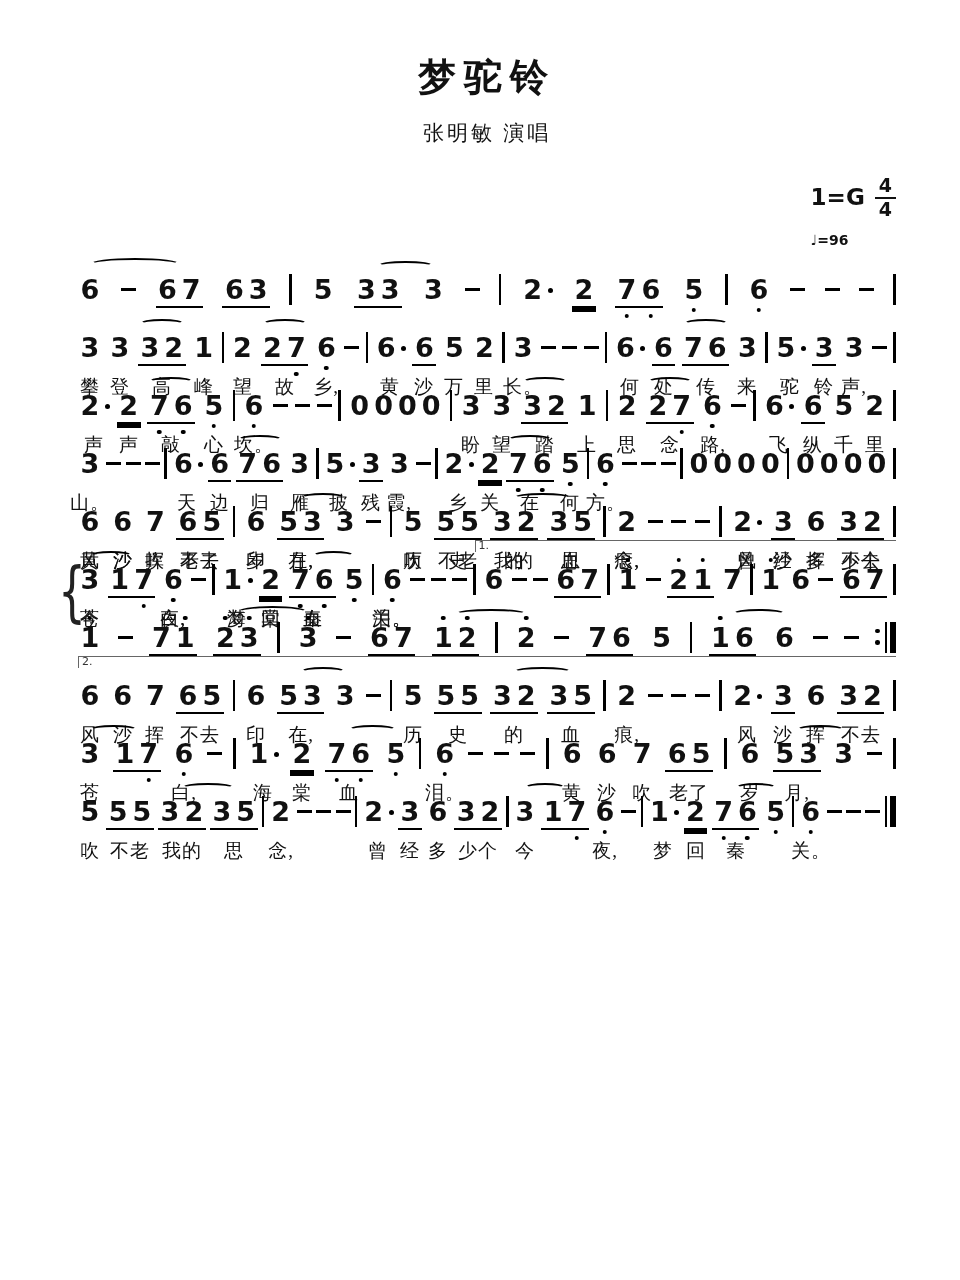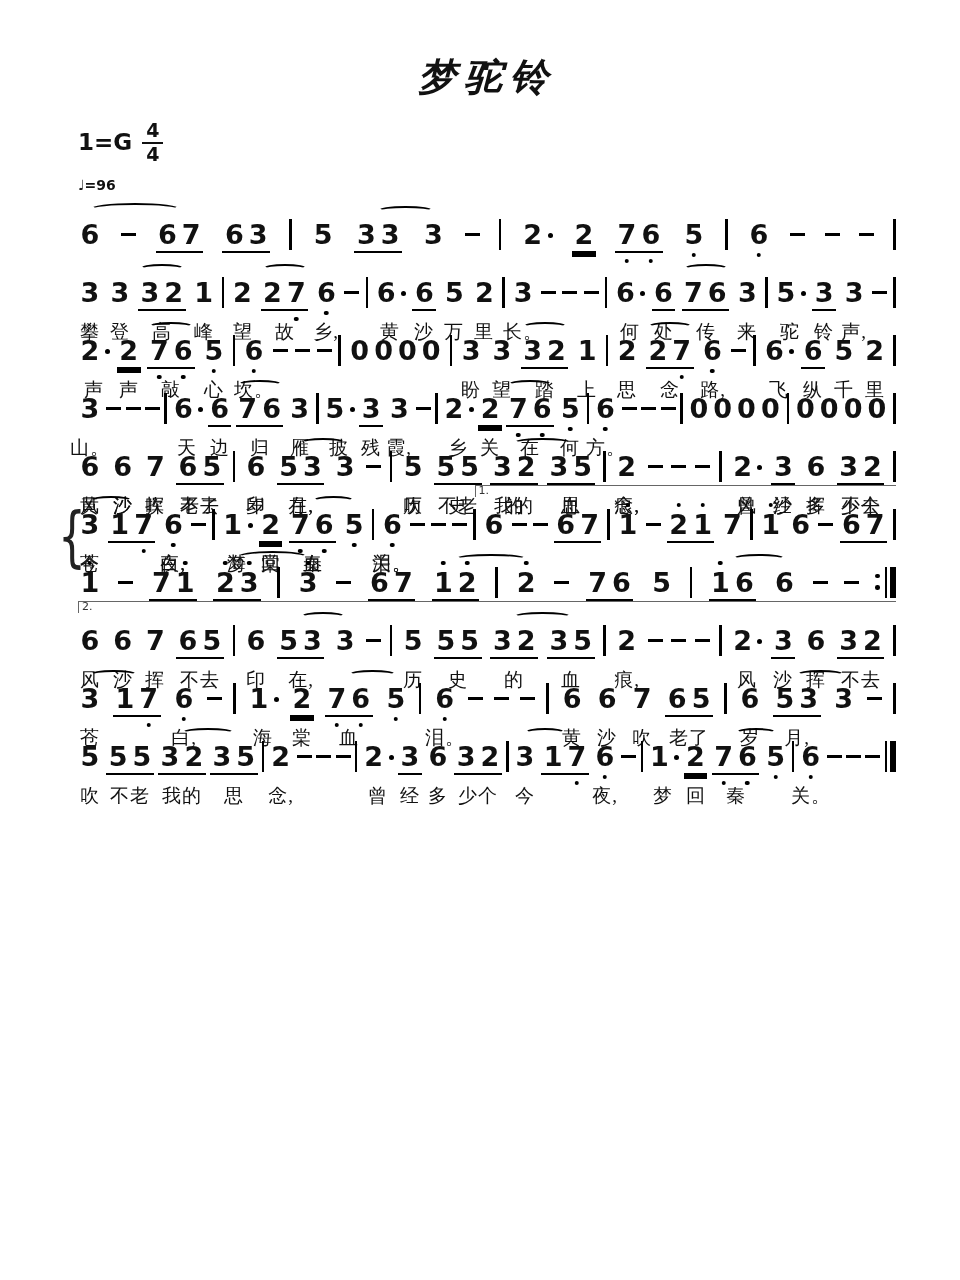--- a/index.html
+++ b/index.html
@@ -3,24 +3,24 @@
 <meta charset="utf-8">
 <style>
   html,body { margin:0; padding:0; }
   body {
     width:960px; height:1280px; overflow:hidden;
     background:#ffffff; color:#111;
     font-family:"Liberation Serif", serif;
   }
   .sheet { box-sizing:border-box; padding:46px 64px 0 78px; }
 
-  h1.title { text-align:center; font-size:38px; font-weight:700; margin:6px 0 0; letter-spacing:8px;font-style:italic; }
+  h1.title { text-align:center; font-size:38px; font-weight:700; margin:6px 0 0; letter-spacing:8px; }
   .subtitle { text-align:center; font-size:21px; margin-top:16px; letter-spacing:3px; }
 
-  .meta { display:flex; justify-content:flex-start; align-items:flex-start; margin-top:17px; }
+  .meta { display:flex; justify-content:flex-end; align-items:flex-start; margin-top:28px; }
   .keysig { font-family:"DejaVu Sans", sans-serif; font-weight:700; font-size:23px; display:flex; align-items:center; gap:10px; }
   .frac { display:inline-flex; flex-direction:column; align-items:center; font-size:19px; line-height:1.1; }
   .frac i { font-style:normal; }
   .frac i.num { border-bottom:2px solid #111; padding:0 4px 1px; }
   .tempo { font-family:"DejaVu Sans", sans-serif; font-size:14px; font-weight:600; margin-top:12px; }
   .credits { font-size:15px; text-align:right; line-height:1.75; }
   .credits .role { margin-left:12px; }
 
   #music { margin-top:10px; }
   .line { position:relative; margin-top:14px; }
@@ -53,20 +53,21 @@
   .lyr { position:relative; height:26px; margin-top:8px; font-size:19px; }
   .lyr + .lyr { margin-top:7px; }
   .lyr span { position:absolute; transform:translateX(-50%); white-space:nowrap; letter-spacing:1px; }
   .brace { position:absolute; left:-20px; font-size:44px; line-height:1; transform:scaleY(1.5); transform-origin:top; font-family:"DejaVu Sans", sans-serif; color:#222; }
 </style>
 </head>
 <body>
 
 <div class="sheet">
   <h1 class="title">梦驼铃</h1>
+  <div class="subtitle">张明敏 演唱</div>
 
   <div class="meta">
     <div class="meta-left">
       <div class="keysig">
         <span>1=G</span>
         <span class="frac">
           <i class="num">4</i>
           <i class="den">4</i>
         </span>
       </div>

